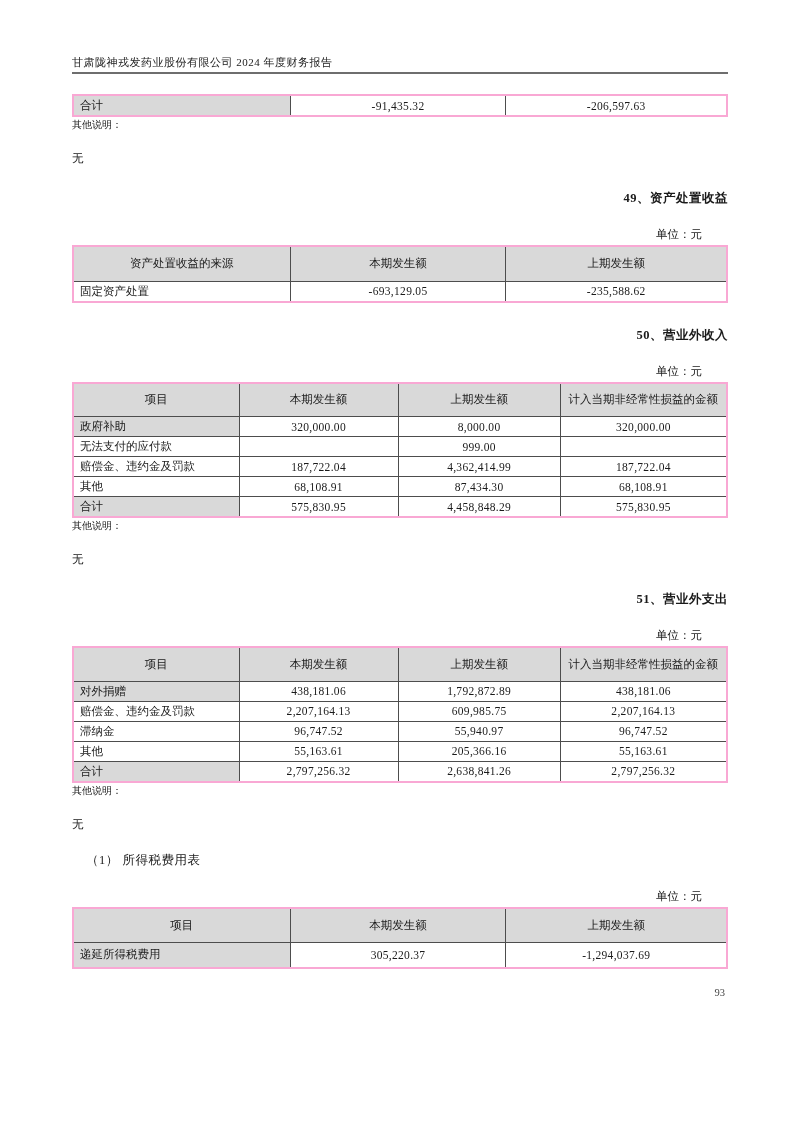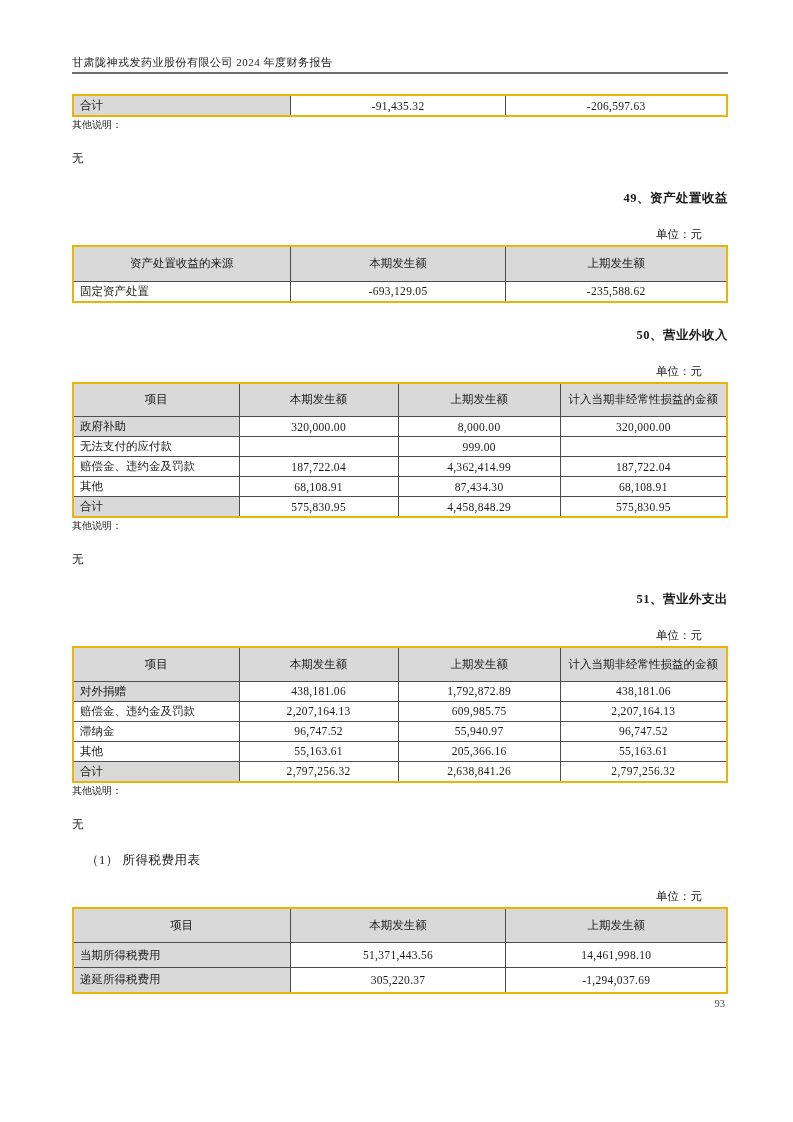--- a/index.html
+++ b/index.html
@@ -37,21 +37,21 @@
   .sub-title  { margin-top: 20px; margin-left: 14px; font-size: 12.5px; line-height: 17px; font-weight: normal; letter-spacing: 0.5px; }
   .unit-line  { margin-top: 20px; font-size: 11.5px; line-height: 15px; text-align: right; padding-right: 26px; }
 
   
   table {
     width: 100%;
     border-collapse: collapse;
     table-layout: fixed;
     font-size: 11.5px;
     margin-top: 3px;
-    border: 2px solid #eab308;
+    border: 2px solid #f9a8d4;
   }
   th, td {
     border: 1px solid #4d4d4d;
     padding: 2px 6px;
     overflow: hidden;
   }
   th {
     background: #d9d9d9;
     font-weight: normal;
     text-align: center;
@@ -63,21 +63,21 @@
   td.shaded { background: #d9d9d9; }
   .t-top { margin-top: 20px; }
   .t4 th { height: 34px; }
   .t52 td { height: 25px; }
   
   .c3-1 { width: 33.2%; } .c3-2 { width: 33.0%; } .c3-3 { width: 33.8%; }
   
   .c4-1 { width: 25.4%; } .c4-2 { width: 24.3%; } .c4-3 { width: 24.8%; } .c4-4 { width: 25.5%; }
 
   .page-num {
-    margin-top: 4px;
+    margin-top: 18px;
     text-align: right;
     padding-right: 3px;
     font-size: 10.5px;
     color: #444;
   }
 </style>
 </head>
 <body>
 
 <div class="page">
@@ -246,25 +246,20 @@
         </colgroup>
       <thead>
         <tr>
           <th>项目</th>
           <th>本期发生额</th>
           <th>上期发生额</th>
         </tr>
       </thead>
       <tbody>
         <tr>
-          <td class="lbl shaded">当期所得税费用</td>
-          <td class="num">51,371,443.56</td>
-          <td class="num">14,461,998.10</td>
-        </tr>
-        <tr>
           <td class="lbl shaded">递延所得税费用</td>
           <td class="num">305,220.37</td>
           <td class="num">-1,294,037.69</td>
         </tr>
       </tbody>
     </table>
 
     <div class="page-num">93</div>
 
   </div>

